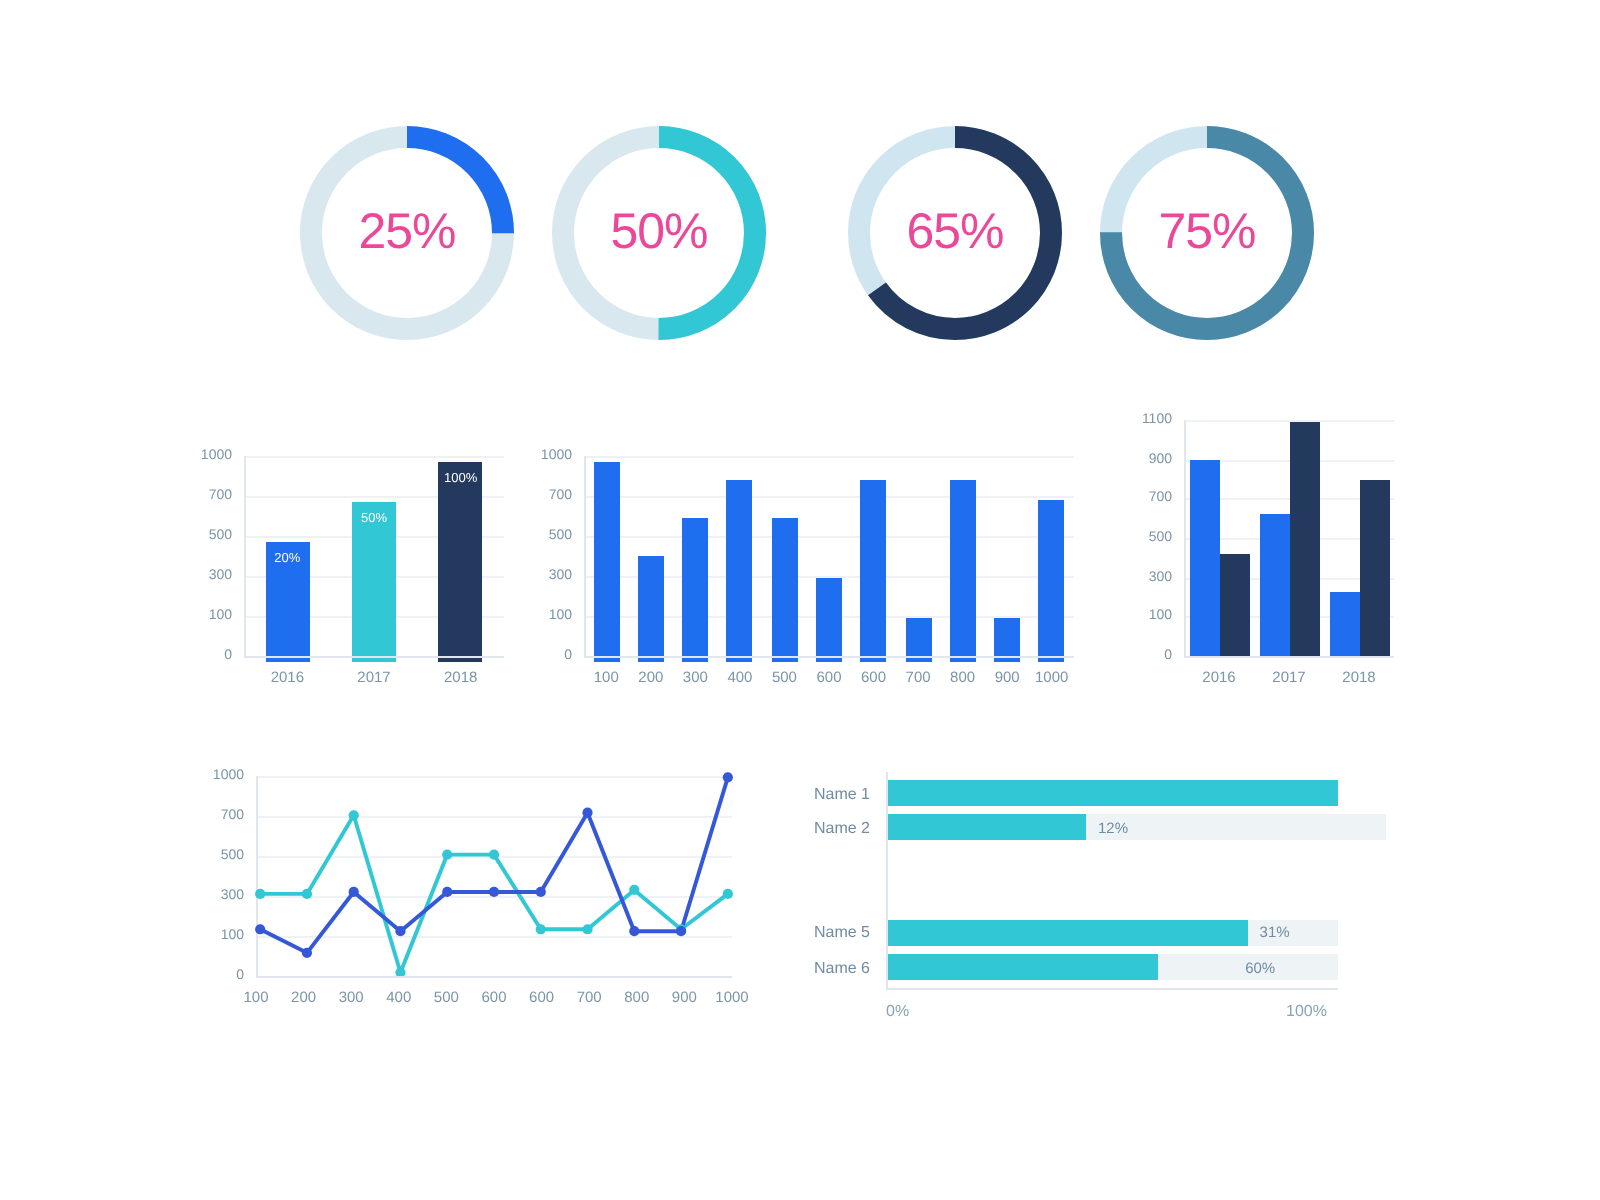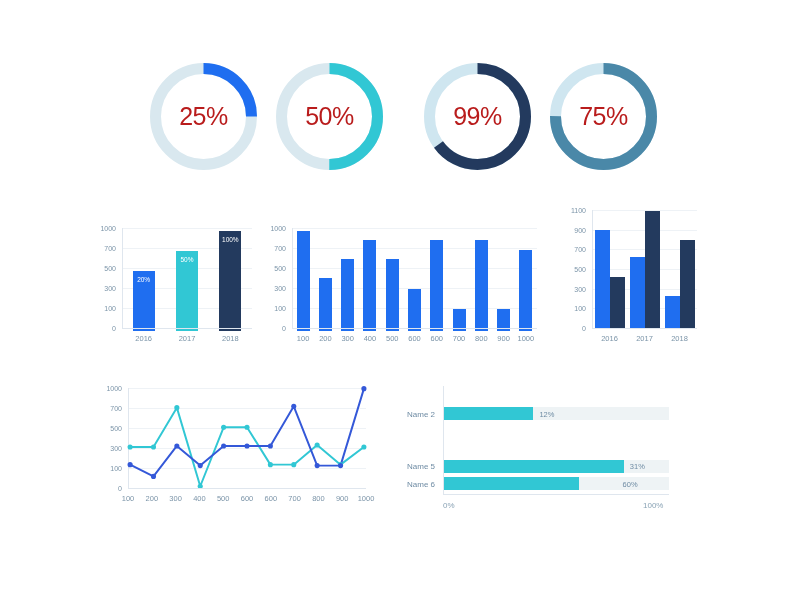--- a/index.html
+++ b/index.html
@@ -11,21 +11,21 @@
   }
   #canvas { position: relative; width: 800px; height: 600px; background: #ffffff; }
 
   
   .donut-row { position: absolute; left: 0; top: 55px; width: 800px; height: 150px; }
   .donut { position: absolute; width: 115px; height: 115px; }
   .donut svg { width: 115px; height: 115px; display: block; transform: rotate(-90deg); }
   .donut-label {
     position: absolute; left: 0; top: 0; width: 115px; height: 115px;
     display: flex; align-items: center; justify-content: center;
-    font-size: 25px; color: #b91c1c; letter-spacing: -0.5px;
+    font-size: 25px; color: #ec4899; letter-spacing: -0.5px;
   }
 
   
   .chart { position: absolute; }
   .plot { position: absolute; }
   .gridline { position: absolute; left: 0; height: 1px; background: #eef2f6; }
   .axis-y-line { position: absolute; width: 1px; background: #dfe6ee; }
   .axis-x-line { position: absolute; height: 1px; background: #dfe6ee; }
   .ytick {
     position: absolute; right: 100%; margin-right: 6px;
@@ -81,21 +81,21 @@
         <circle id="arc-1" cx="57.5" cy="57.5" r="48" fill="none" stroke="#31c7d4" stroke-width="11" stroke-dasharray="150.79644737231007 150.79644737231007" stroke-linecap="butt"></circle>
       </svg>
       <div class="donut-label">50%</div>
     </div>
 
     <div class="donut" id="donut-2" style="left:420px; top:4px;">
       <svg viewBox="0 0 115 115">
         <circle cx="57.5" cy="57.5" r="48" fill="none" stroke="#cfe6f0" stroke-width="11"></circle>
         <circle id="arc-2" cx="57.5" cy="57.5" r="48" fill="none" stroke="#233a5e" stroke-width="11" stroke-dasharray="196.0353815840031 105.55751316061705" stroke-linecap="butt"></circle>
       </svg>
-      <div class="donut-label">99%</div>
+      <div class="donut-label">65%</div>
     </div>
 
     <div class="donut" id="donut-3" style="left:546px; top:4px;">
       <svg viewBox="0 0 115 115">
         <circle cx="57.5" cy="57.5" r="48" fill="none" stroke="#cfe6f0" stroke-width="11"></circle>
         <circle id="arc-3" cx="57.5" cy="57.5" r="48" fill="none" stroke="#4a88a8" stroke-width="11" stroke-dasharray="226.1946710584651 75.39822368615503" stroke-linecap="butt"></circle>
       </svg>
       <div class="donut-label">75%</div>
     </div>
   </div>
@@ -253,21 +253,26 @@
         <div class="xtick" style="left: 142.8px; top: 100px;">600</div>
         <div class="xtick" style="left: 166.6px; top: 100px;">700</div>
         <div class="xtick" style="left: 190.4px; top: 100px;">800</div>
         <div class="xtick" style="left: 214.2px; top: 100px;">900</div>
         <div class="xtick" style="left: 238px; top: 100px;">1000</div>
       </div>
   </div>
 
   <div class="chart" style="left:443px; top:390px; width:226px; height:112px;">
     <div class="plot" id="plot-hbar" style="left:0; top:0; width:226px; height:112px;">
-        <div class="hbar-row" style="top: 17.4px; height: 13px;">
+        <div class="hbar-row" style="top: 0px; height: 13px;">
+          <div class="hbar-track" style="background: rgb(238, 243, 245);"></div>
+          <div class="hbar-fill" style="width: 100%; background: rgb(49, 199, 212);"></div>
+          <div class="hbar-name">Name 1</div>
+        </div>
+        <div class="hbar-row" style="top: 17.4px; height: 13px; padding-left: 24px;">
           <div class="hbar-track" style="background: rgb(238, 243, 245);"></div>
           <div class="hbar-fill" style="width: 40%; background: rgb(49, 199, 212);"></div>
           <div class="hbar-name">Name 2</div>
           <div class="hbar-pct" style="left: 40%;">12%</div>
         </div>
         <div class="hbar-row" style="top: 69.6px; height: 13px;">
           <div class="hbar-track" style="background: rgb(238, 243, 245);"></div>
           <div class="hbar-fill" style="width: 80%; background: rgb(49, 199, 212);"></div>
           <div class="hbar-name">Name 5</div>
           <div class="hbar-pct" style="left: 80%;">31%</div>

